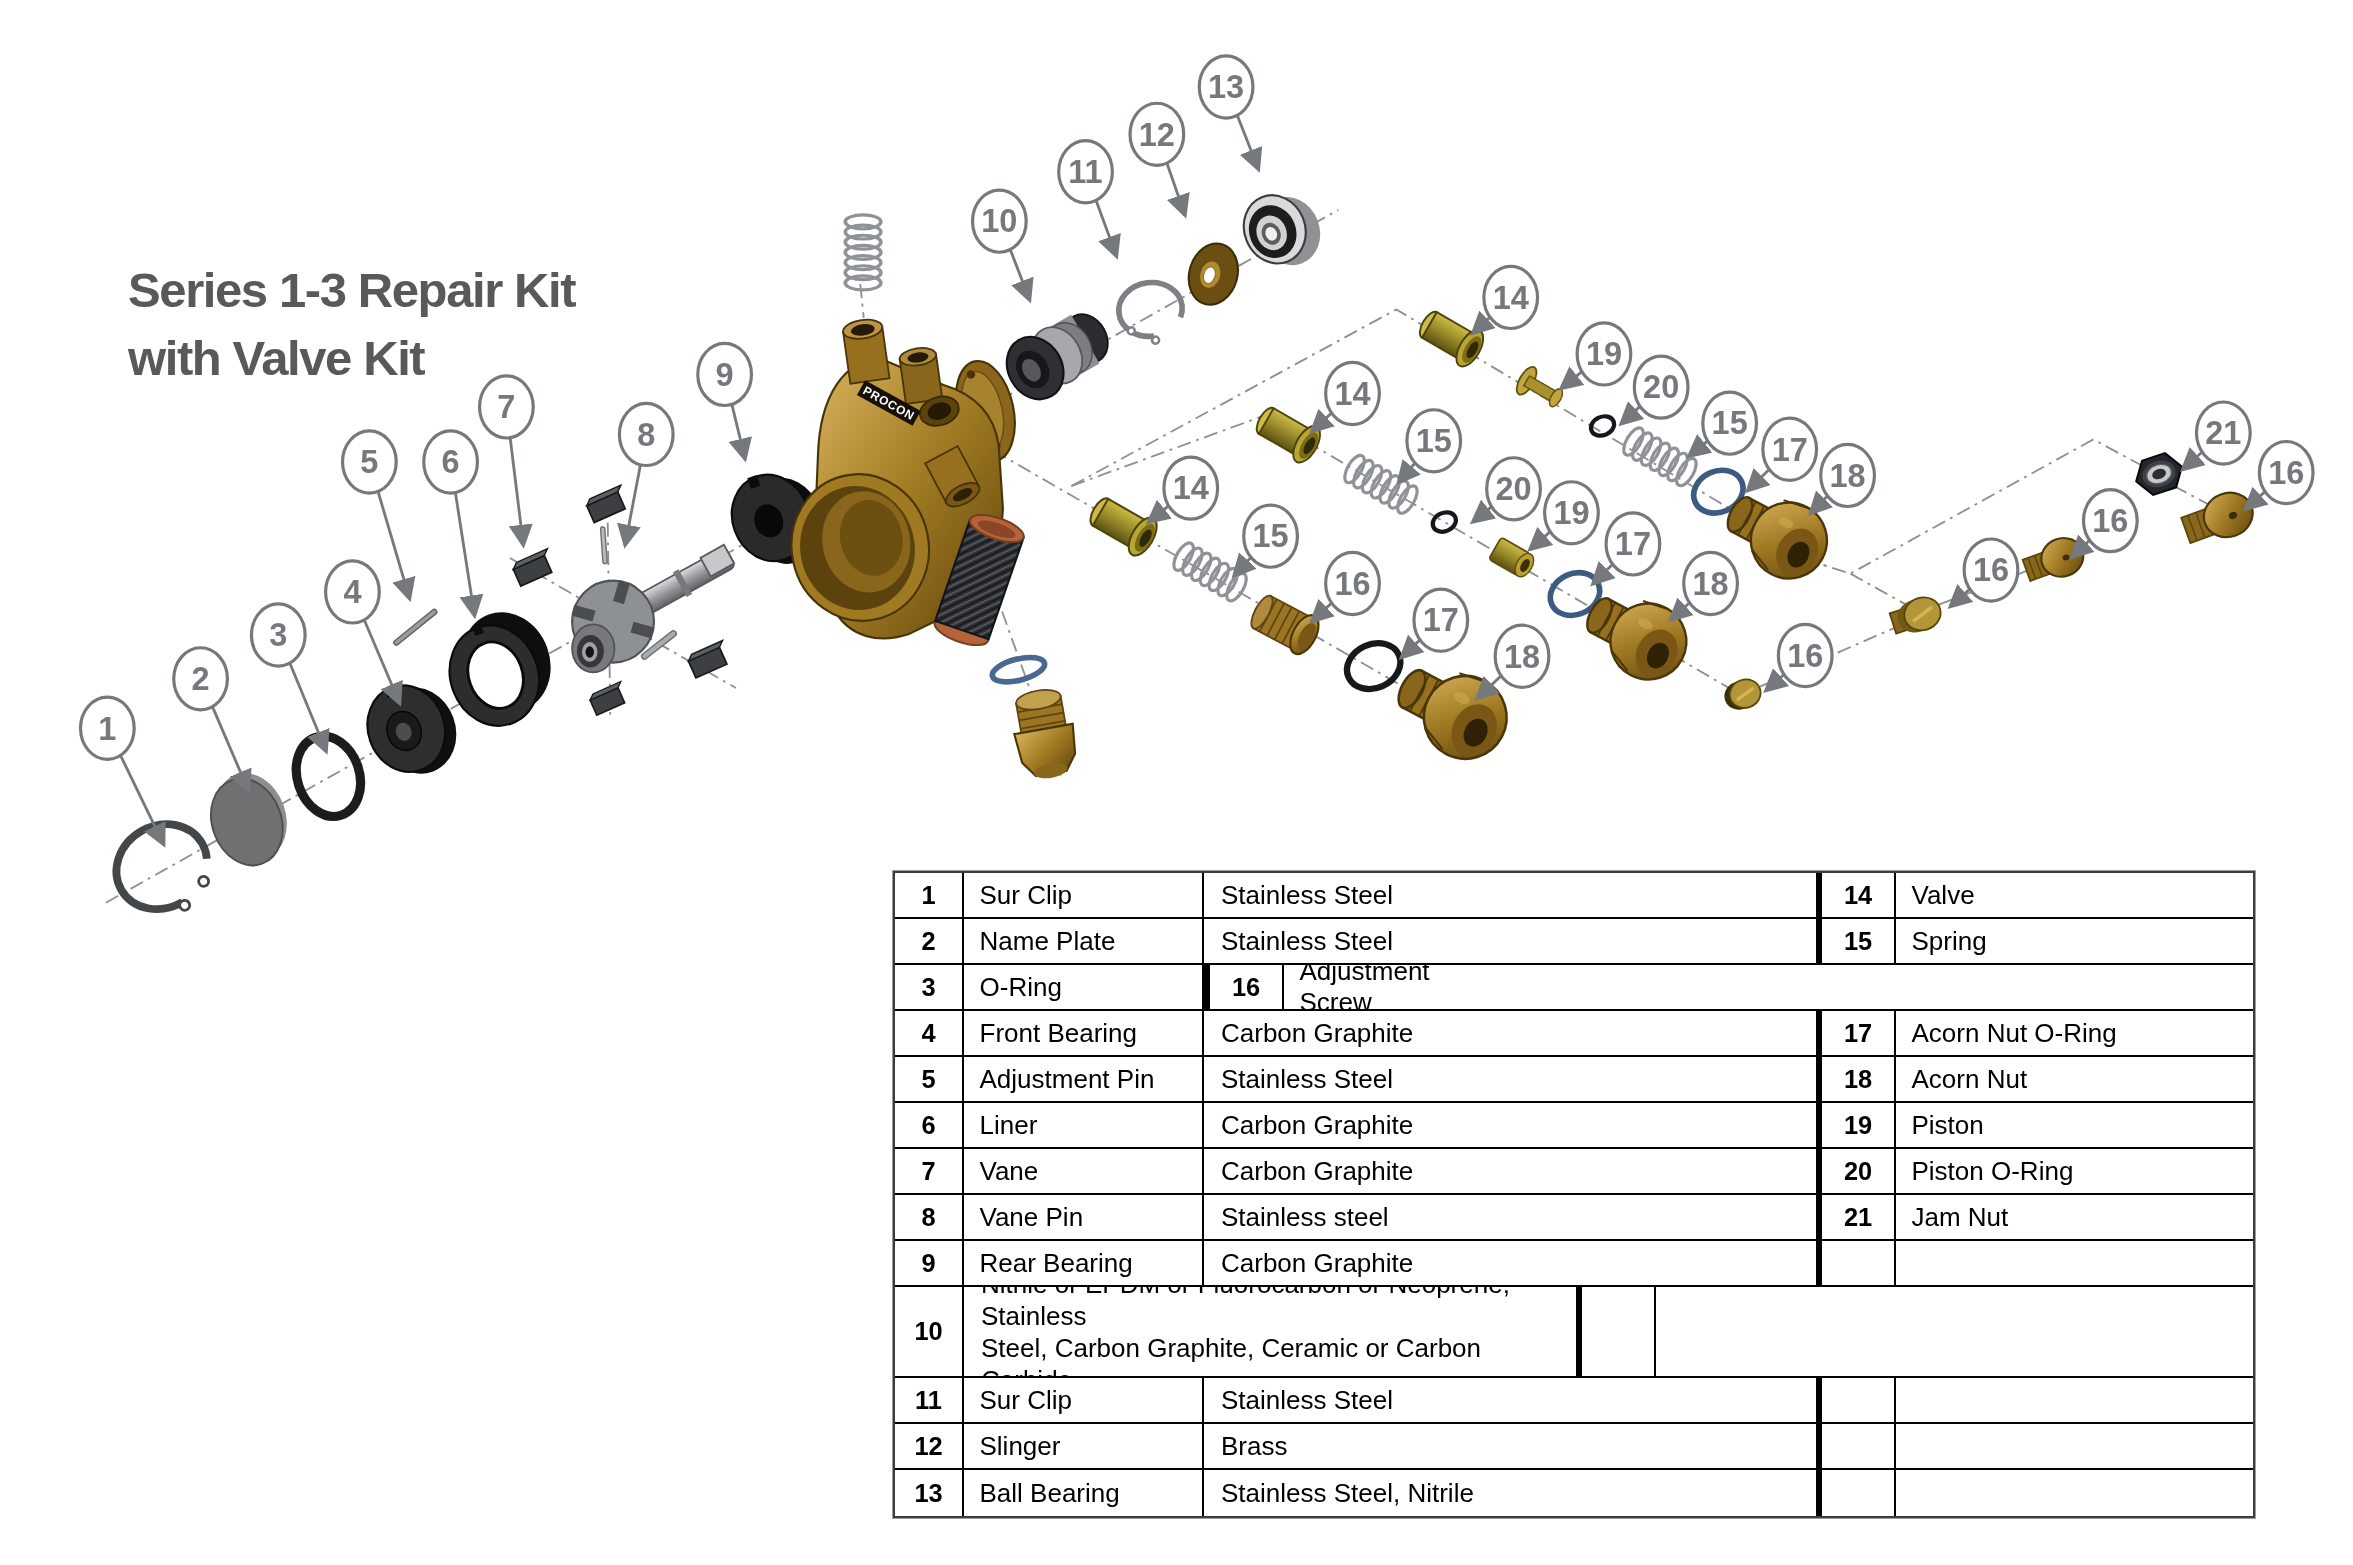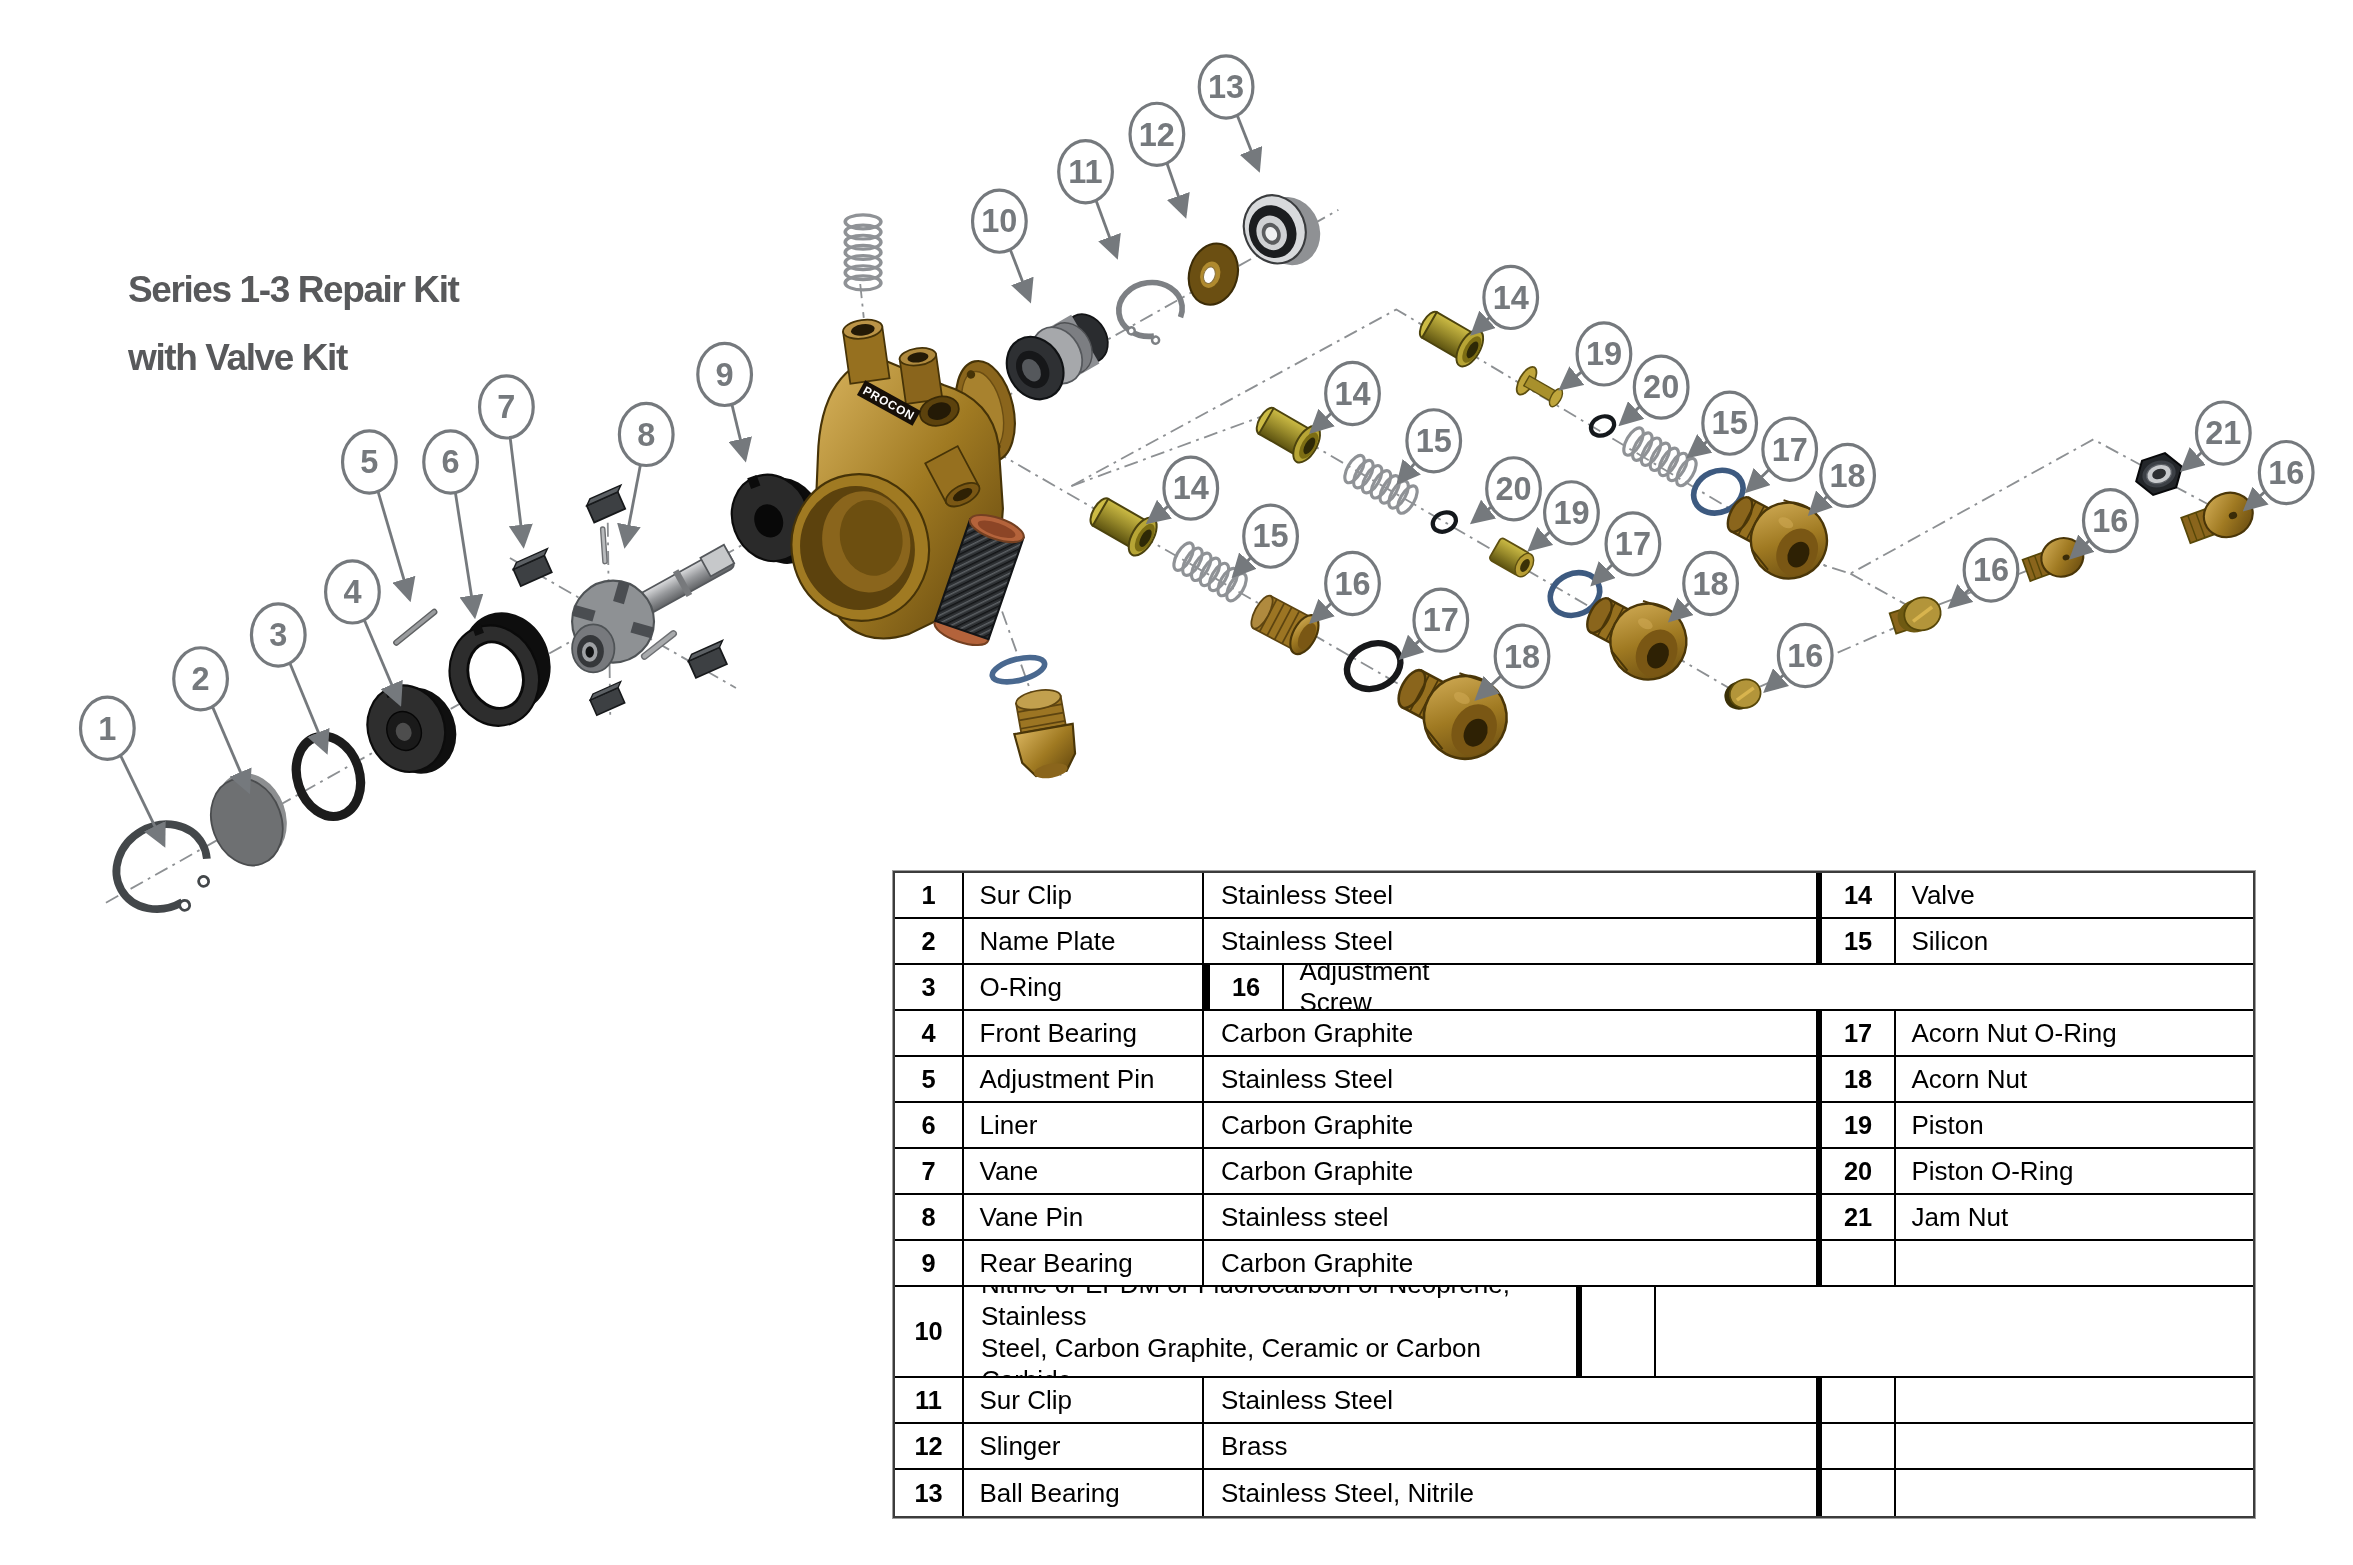--- a/index.html
+++ b/index.html
@@ -9,21 +9,21 @@
 
   
   .callout-num{font:600 46px "Liberation Sans",sans-serif;fill:#75797d;text-anchor:middle;}
   .callout-circle{fill:#ffffff;stroke:#75797d;stroke-width:4.5;}
   .leader{stroke:#75797d;stroke-width:4;fill:none;}
   .cline{stroke:#8d9093;stroke-width:2.6;fill:none;stroke-dasharray:20 8 4 8;}
   .brand{font:700 17px "Liberation Sans",sans-serif;fill:#ffffff;text-anchor:middle;letter-spacing:1px;}
 
   
   .title{position:absolute;left:128px;top:256px;color:#58595b;
-         font-size:37px;font-weight:600;letter-spacing:-1.4px;line-height:68px;white-space:nowrap;}
+         font-size:49px;font-weight:600;letter-spacing:-1.4px;line-height:68px;white-space:nowrap;}
 
   
   .ptable{position:absolute;left:893px;top:871px;width:1358px;
           border:2.8px solid #3c3c3c;outline:1.4px solid #9d9d9d;background:#fff;
           font-size:26px;color:#000;}
   .trow{display:flex;height:46px;border-bottom:2.1px solid #000;box-sizing:border-box;}
   .trow.tall{height:91px;}
   .trow.last{border-bottom:none;}
   .cell{box-sizing:border-box;display:flex;align-items:center;height:100%;overflow:hidden;}
   .c-num  {width:69px;border-right:2.1px solid #000;justify-content:center;font-weight:bold;font-size:25.4px;}
@@ -475,21 +475,21 @@
         <div class="cell c-name">Sur Clip</div>
         <div class="cell c-mat">Stainless Steel</div>
         <div class="cell c-rnum">14</div>
         <div class="cell c-rname">Valve</div>
       </div>
       <div class="trow">
         <div class="cell c-num">2</div>
         <div class="cell c-name">Name Plate</div>
         <div class="cell c-mat">Stainless Steel</div>
         <div class="cell c-rnum">15</div>
-        <div class="cell c-rname">Silicon</div>
+        <div class="cell c-rname">Spring</div>
       </div>
       <div class="trow">
         <div class="cell c-num">3</div>
         <div class="cell c-name">O-Ring</div>
         <div class="cell c-rnum">16</div>
         <div class="cell c-rname">Adjustment Screw</div>
       </div>
       <div class="trow">
         <div class="cell c-num">4</div>
         <div class="cell c-name">Front Bearing</div>

